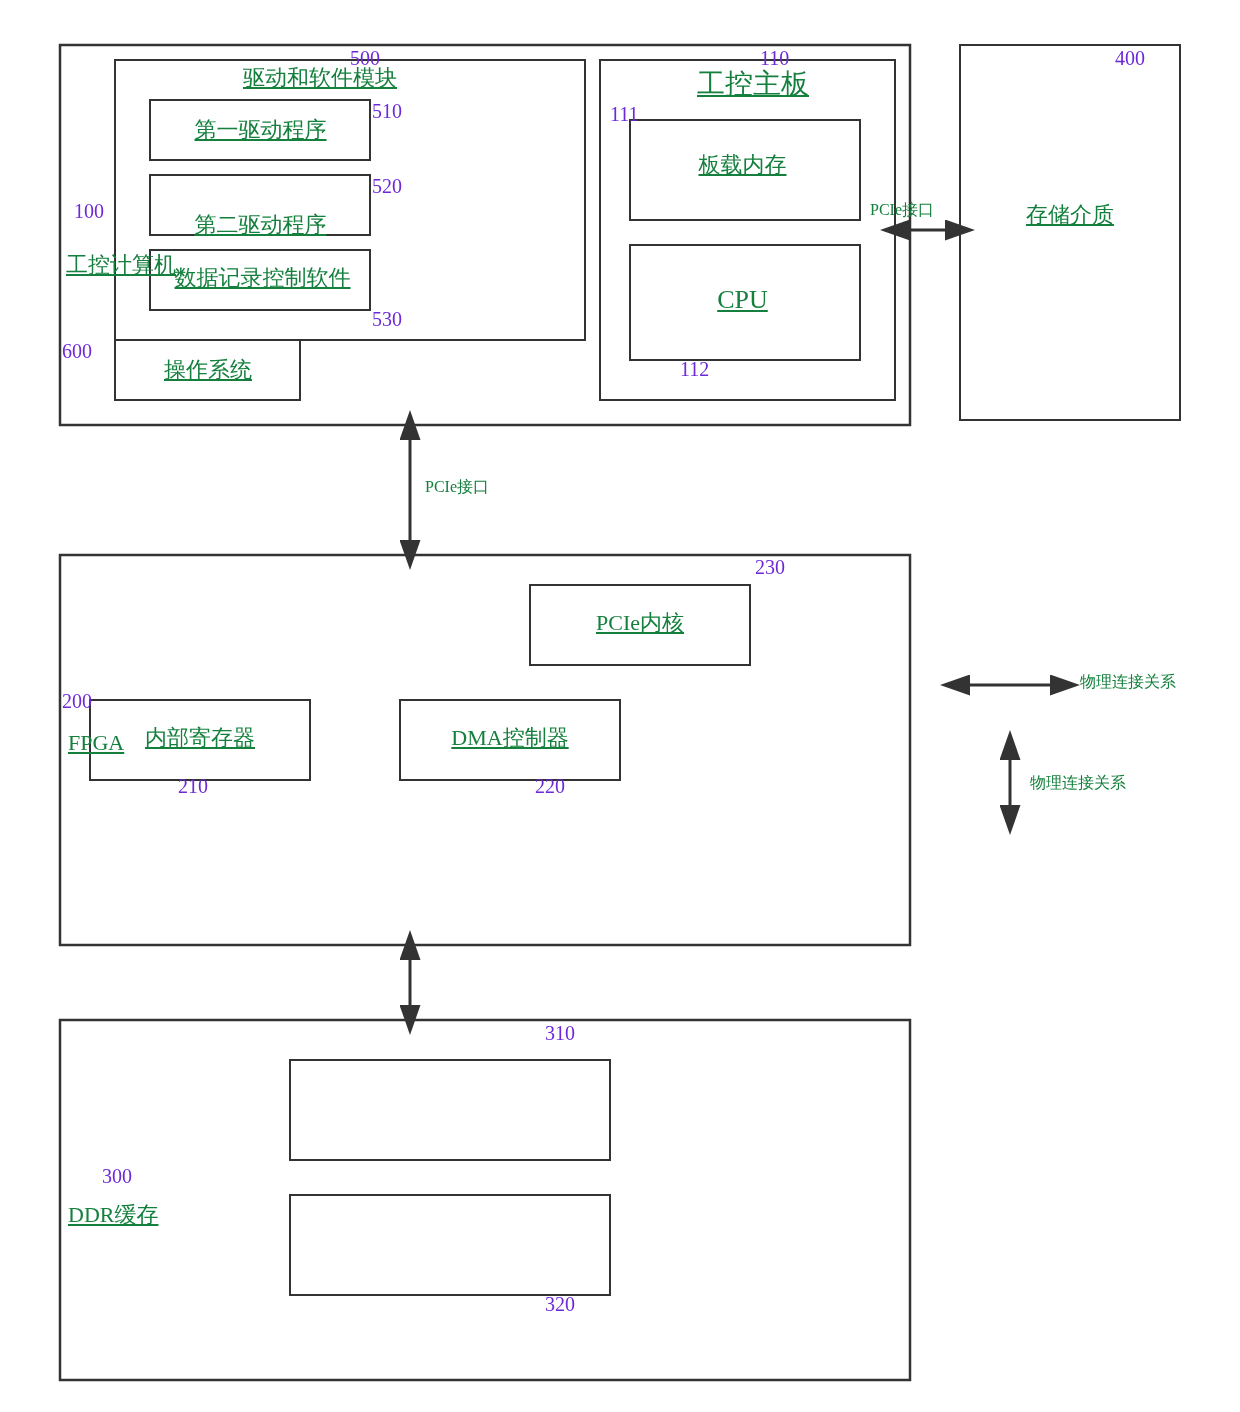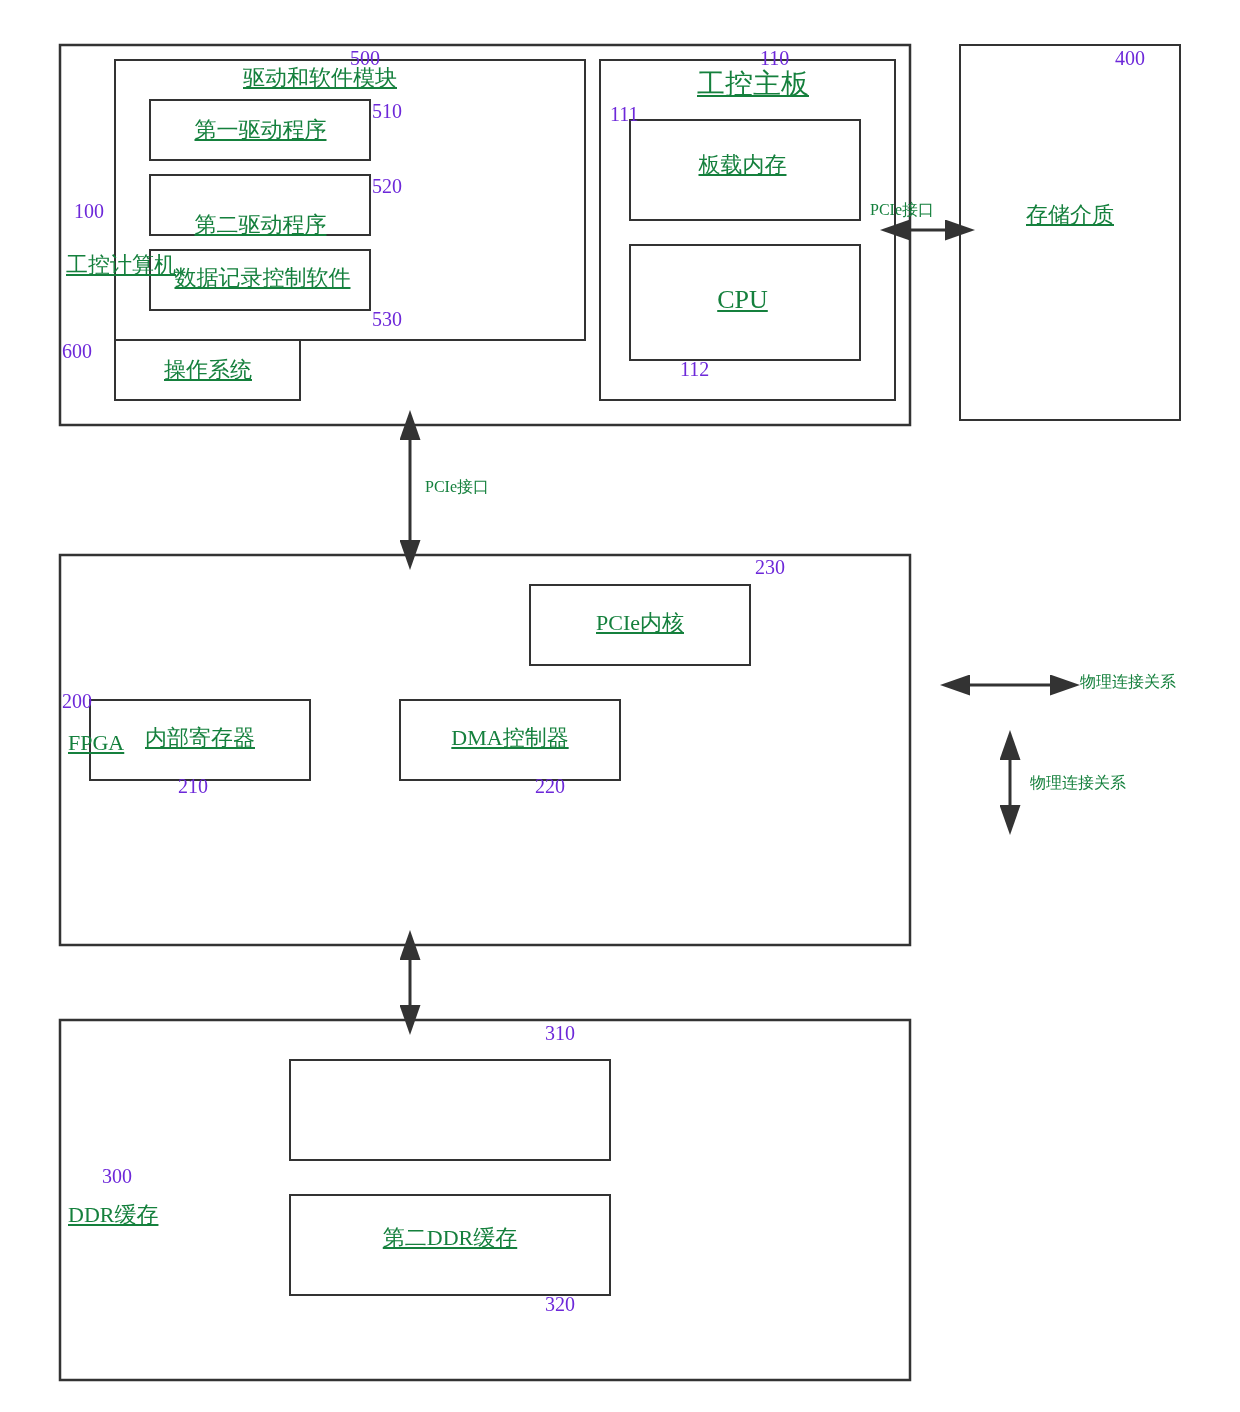--- a/index.html
+++ b/index.html
@@ -171,18 +171,17 @@
 
   <div class="ref" style="left:62px; top:1165px;margin-left:40px;">300</div>
 
   <div class="box-label" style="position:absolute; left:68px; top:1200px; font-size:22px;">DDR缓存</div>
 
   <div class="ref" style="left:545px; top:1022px;">310</div>
 
 
   <div class="ref" style="left:545px; top:1293px;">320</div>
 
-  <div class="box-label" style="position:absolute; left:295px; top:1223px; font-size:22px; width:310px; text-align:center;">第二DDR缓存</div>
 
   <div class="arrow-label" style="left:1080px; top:672px;">物理连接关系</div>
   <div class="arrow-label" style="left:1030px; top:773px;">物理连接关系</div>
 
 </div>
 
 </body></html>

